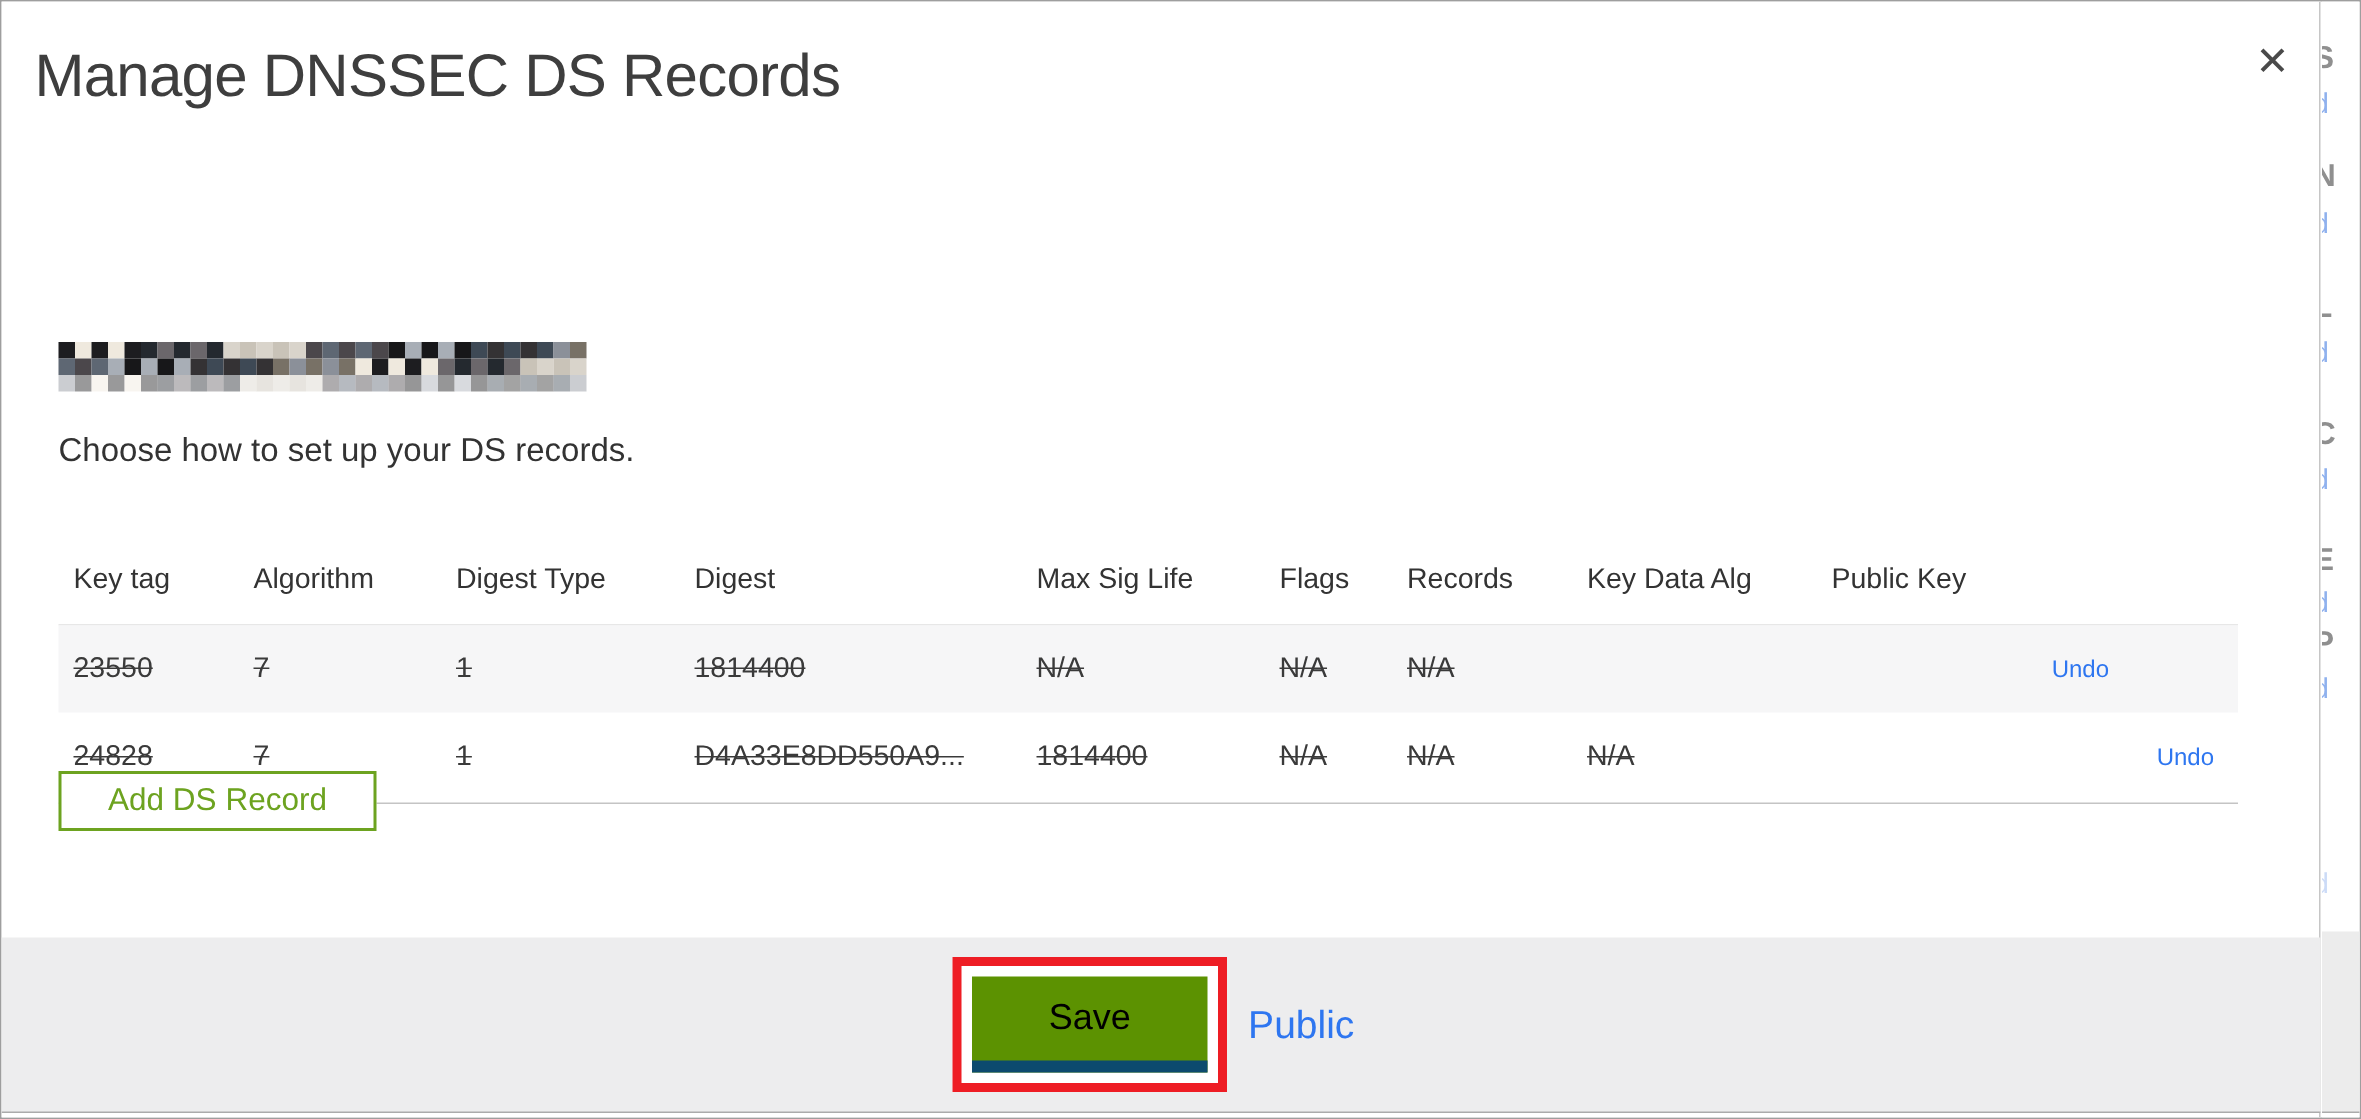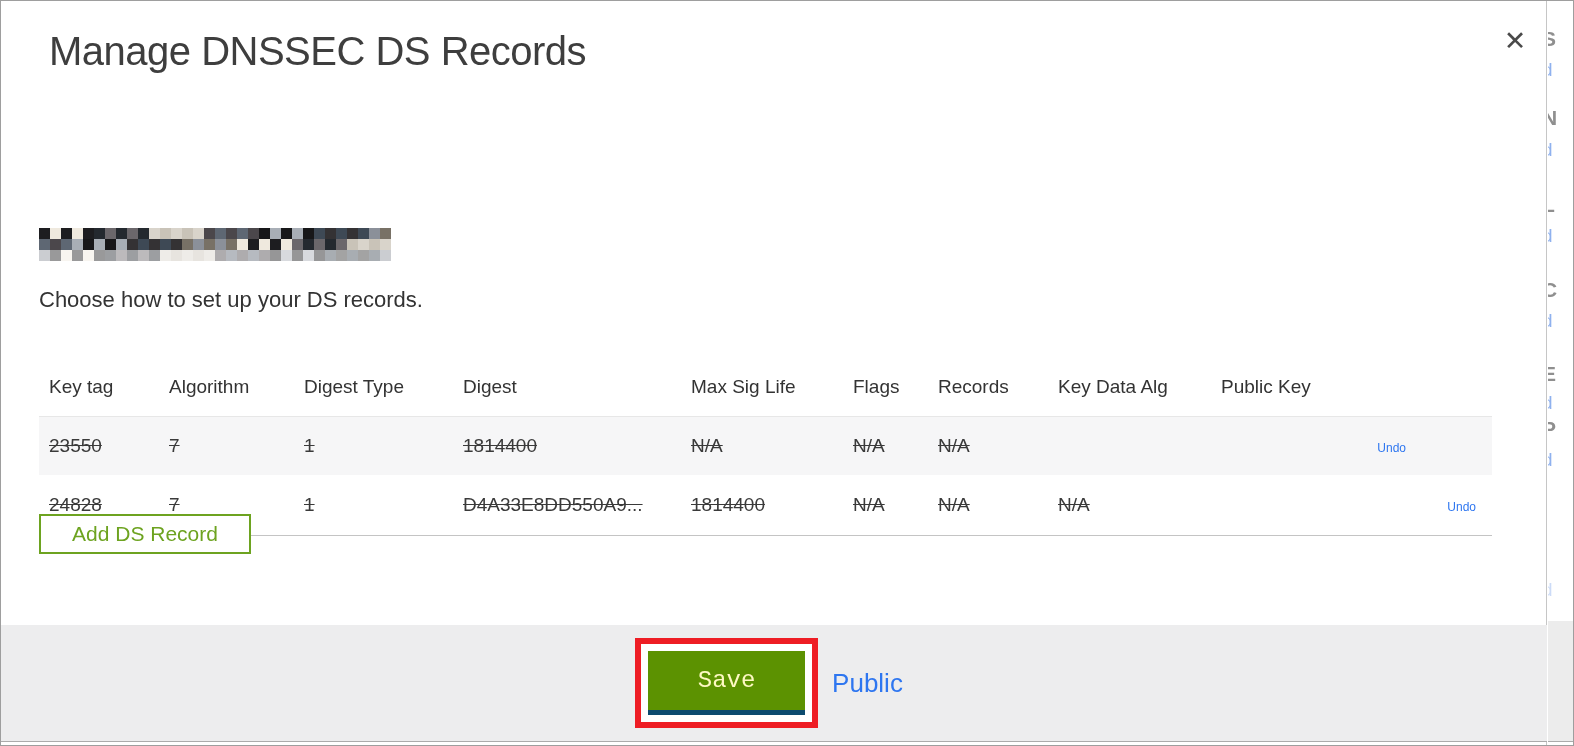--- a/index.html
+++ b/index.html
@@ -3,51 +3,51 @@
 <meta charset="utf-8">
 <style>
   html,body{margin:0;padding:0;background:#fff;}
   .viewport{
     position:relative;width:1574px;height:746px;box-sizing:border-box;
     border:1px solid #9e9e9e;background:#fff;overflow:hidden;
     font-family:"Liberation Sans",sans-serif;color:#333;
   }
   
   .modal{position:absolute;left:0;top:0;width:1546px;height:100%;border-right:1px solid #c6c6c6;box-sizing:border-box;background:#fff;}
-  .modal-title{position:absolute;left:48px;top:28px;font-size:40px;font-weight:300;color:#3e3e3e;letter-spacing:-0.5px;margin:0;}
+  .modal-title{position:absolute;left:22px;top:28px;font-size:40px;font-weight:300;color:#3e3e3e;letter-spacing:-0.5px;margin:0;}
   .close-btn{position:absolute;left:1494px;top:20px;width:40px;height:40px;border:none;background:transparent;
     font-size:27px;color:#4a4a4a;cursor:pointer;line-height:40px;text-align:center;padding:0;}
   .redacted{position:absolute;left:38px;top:227px;width:352px;height:33px;display:grid;
     grid-template-columns:repeat(32,11px);grid-template-rows:repeat(3,11px);}
   .redacted span{width:11px;height:11px;display:block;}
   .instruction{position:absolute;left:38px;top:286px;font-size:22px;color:#333;margin:0;}
   
   .ds-table{position:absolute;left:38px;top:344px;width:1453px;margin-top:27px;}
   .grid-row{display:grid;grid-template-columns:120px 135px 159px 228px 162px 85px 120px 163px 1fr 70px;align-items:center;}
   .thead{height:44px;border-bottom:1px solid #e7e7e7;}
   .thead .cell{font-size:19px;color:#333;padding-left:10px;align-self:start;padding-top:4px;}
   .trow{height:58px;font-size:19px;color:#3a3a3a;}
   .trow .cell{padding-left:10px;}
   .trow.struck .cell{text-decoration:line-through;}
   .trow.alt{background:#f6f6f7;}
   .trow.last{border-bottom:1px solid #c4c4c4;height:60px;}
   .undo-cell{text-align:right;padding-right:16px;text-decoration:none !important;}
-  .undo-link{color:#2e76f0;font-size:12px;text-decoration:none;cursor:pointer;}
+  .undo-link{color:#2e76f0;font-size:16px;text-decoration:none;cursor:pointer;}
   
   .add-btn{position:absolute;left:38px;top:513px;width:212px;height:40px;background:#fff;
     border:2px solid #6da320;color:#6da320;font-size:21px;box-sizing:border-box;cursor:pointer;
     font-family:"Liberation Sans",sans-serif;}
   
   .footer{position:absolute;left:0;top:624px;width:1546px;height:117px;background:#ededee;
     border-bottom:1px solid #ababab;box-sizing:border-box;
     display:flex;align-items:center;justify-content:center;}
   .footer-group{display:flex;align-items:center;transform:translateX(-5px);}
   .annotation-box{border:6px solid #ee1d24;background:#fff;padding:7px;display:inline-block;}
-  .save-btn{width:157px;height:64px;background:#5c9201;border:none;border-bottom:5px solid #0c4a6e;
-    color:#fef9c3;font-size:24px;cursor:pointer;font-family:Liberation Mono, monospace;box-sizing:border-box;}
+  .save-btn{width:157px;height:64px;background:#5c9201;border:none;border-bottom:8px solid #0c4a6e;
+    color:#000000;font-size:24px;cursor:pointer;font-family:Liberation Sans, sans-serif;box-sizing:border-box;}
   .cancel-link{margin-left:14px;color:#2e76f0;font-size:26px;text-decoration:none;cursor:pointer;}
   
   .side-strip{position:absolute;left:1547px;top:0;width:26px;height:100%;background:#fff;overflow:hidden;}
   .side-strip .gray-block{position:absolute;left:0;top:620px;width:100%;height:121px;background:#ececec;border-bottom:1px solid #ababab;box-sizing:border-box;}
   .frag{position:absolute;left:-6px;white-space:nowrap;}
   .frag.heading{color:#8f8f8f;font-weight:bold;font-size:21px;}
   .frag.link{color:#8fb1ee;font-size:19px;}
   .frag.faint{opacity:.45;}
 </style>
 </head>

